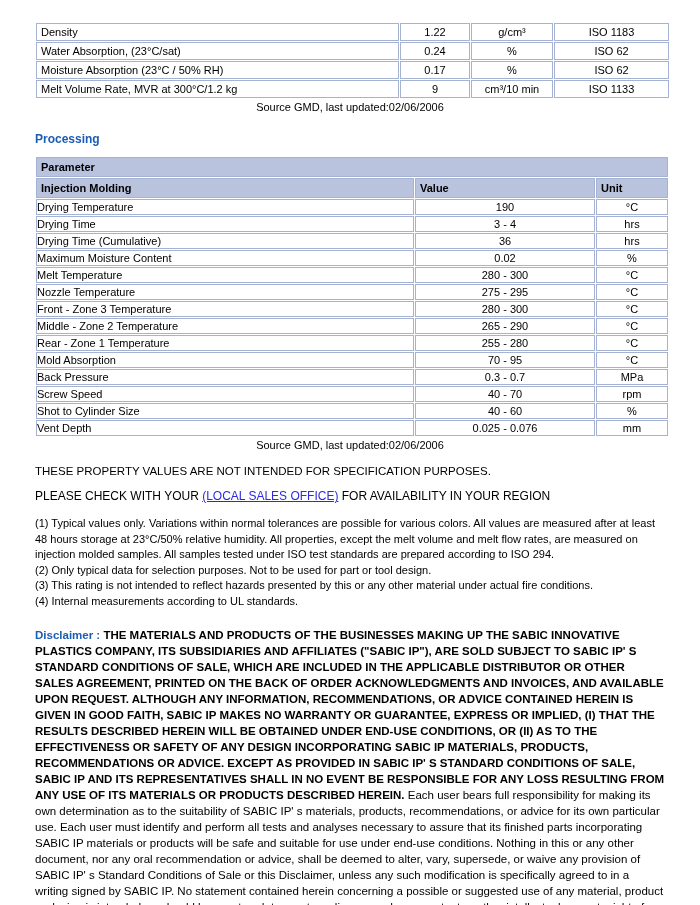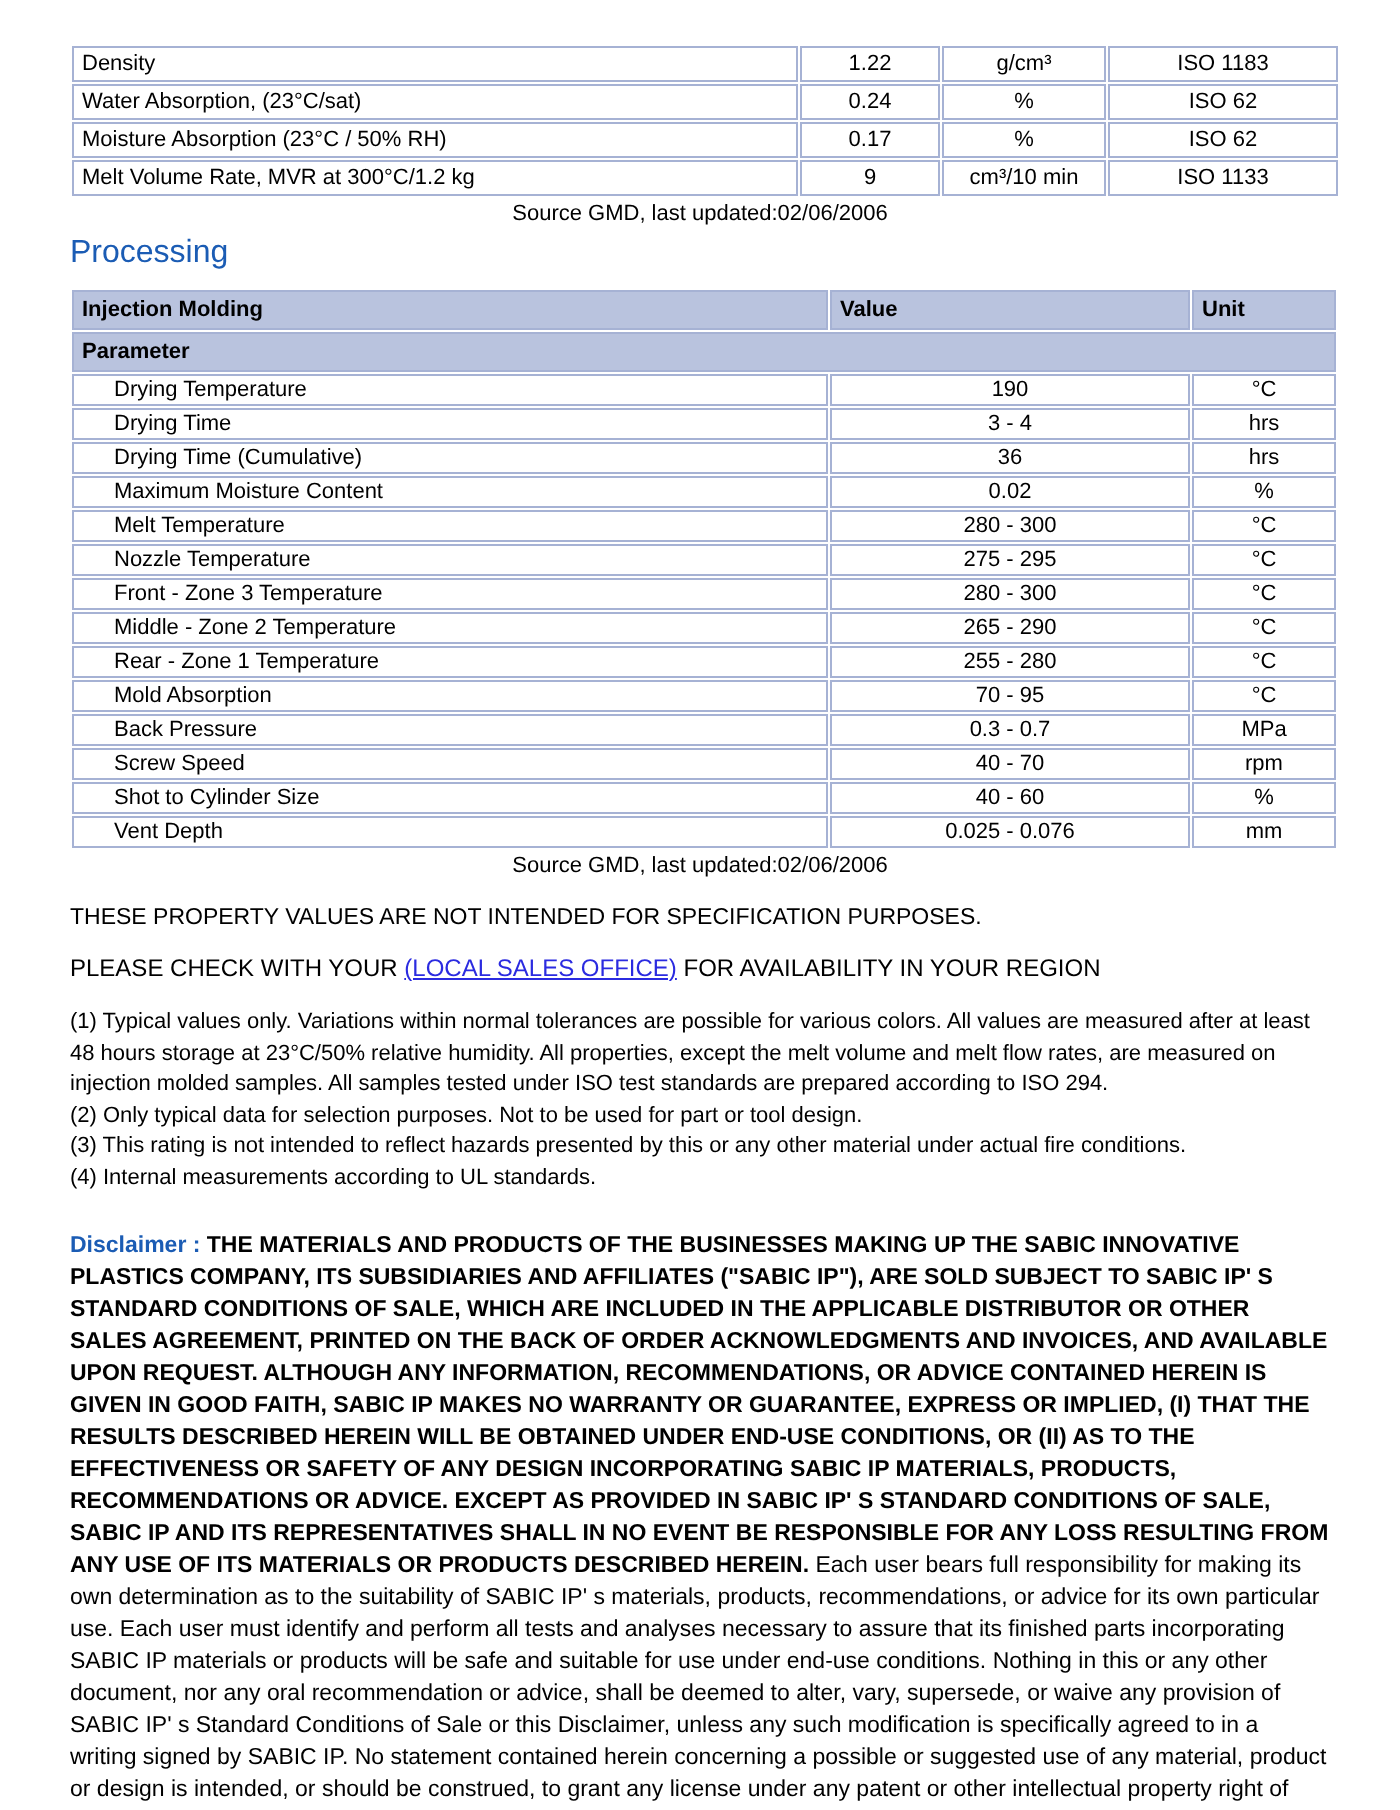--- a/index.html
+++ b/index.html
@@ -20,42 +20,42 @@
     table-layout: fixed;
   }
   table.datatable td, table.datatable th {
     border: 1px solid #a6b2d4;
     font-size: 11px;
     overflow: hidden;
     white-space: nowrap;
     background: #fff;
   }
   table.props td { line-height: 14px; padding: 1px 4px; }
-  table.proc  td { line-height: 12px; padding: 1px 20px; margin-left: 18px; }
+  table.proc  td { line-height: 12px; padding: 1px 0; margin-left: 18px; }
   table.proc  th {
     background: #b9c3de;
     font-weight: bold;
     text-align: left;
     line-height: 14px;
     padding: 2px 4px;
   }
   td.c, th.c { text-align: center; }
 
   .source-note {
     width: 630px;
     text-align: center;
     font-size: 11px;
     line-height: 13px;
     margin-top: 2px;
   }
   .section-heading {
     color: #1b5cb4;
-    font-size: 16px;
-    font-weight: normal;
-    margin: 6px 0 0 0;
+    font-size: 12px;
+    font-weight: bold;
+    margin: 18px 0 0 0;
     line-height: 14px;
   }
   table.proc { margin-top: 10px; }
 
   .spec-statement { font-size: 11.5px; margin-top: 12px; line-height: 14px; }
   .availability   { font-size: 12px; margin-top: 11px; line-height: 14px; }
   .availability a { color: #2b2be0; text-decoration: underline; cursor: pointer; }
   .footnotes { margin-top: 13px; font-size: 11px; line-height: 15.5px; }
   .disclaimer {
     margin-top: 18px;
@@ -114,27 +114,27 @@
   <div class="section-heading">Processing</div>
 
   <table class="datatable proc">
     <colgroup>
       <col style="width:378px">
         <col style="width:180px">
         <col style="width:72px">
     </colgroup>
     <thead>
       <tr>
+        <th colspan="3">Parameter</th>
+      </tr>
+      <tr>
         <th>Injection Molding</th>
         <th class="c">Value</th>
         <th class="c">Unit</th>
       </tr>
-      <tr>
-        <th colspan="3">Parameter</th>
-      </tr>
     </thead>
     <tbody>
 
         <tr>
           <td>Drying Temperature</td>
           <td class="c">190</td>
           <td class="c">°C</td>
         </tr>
 
         <tr>

